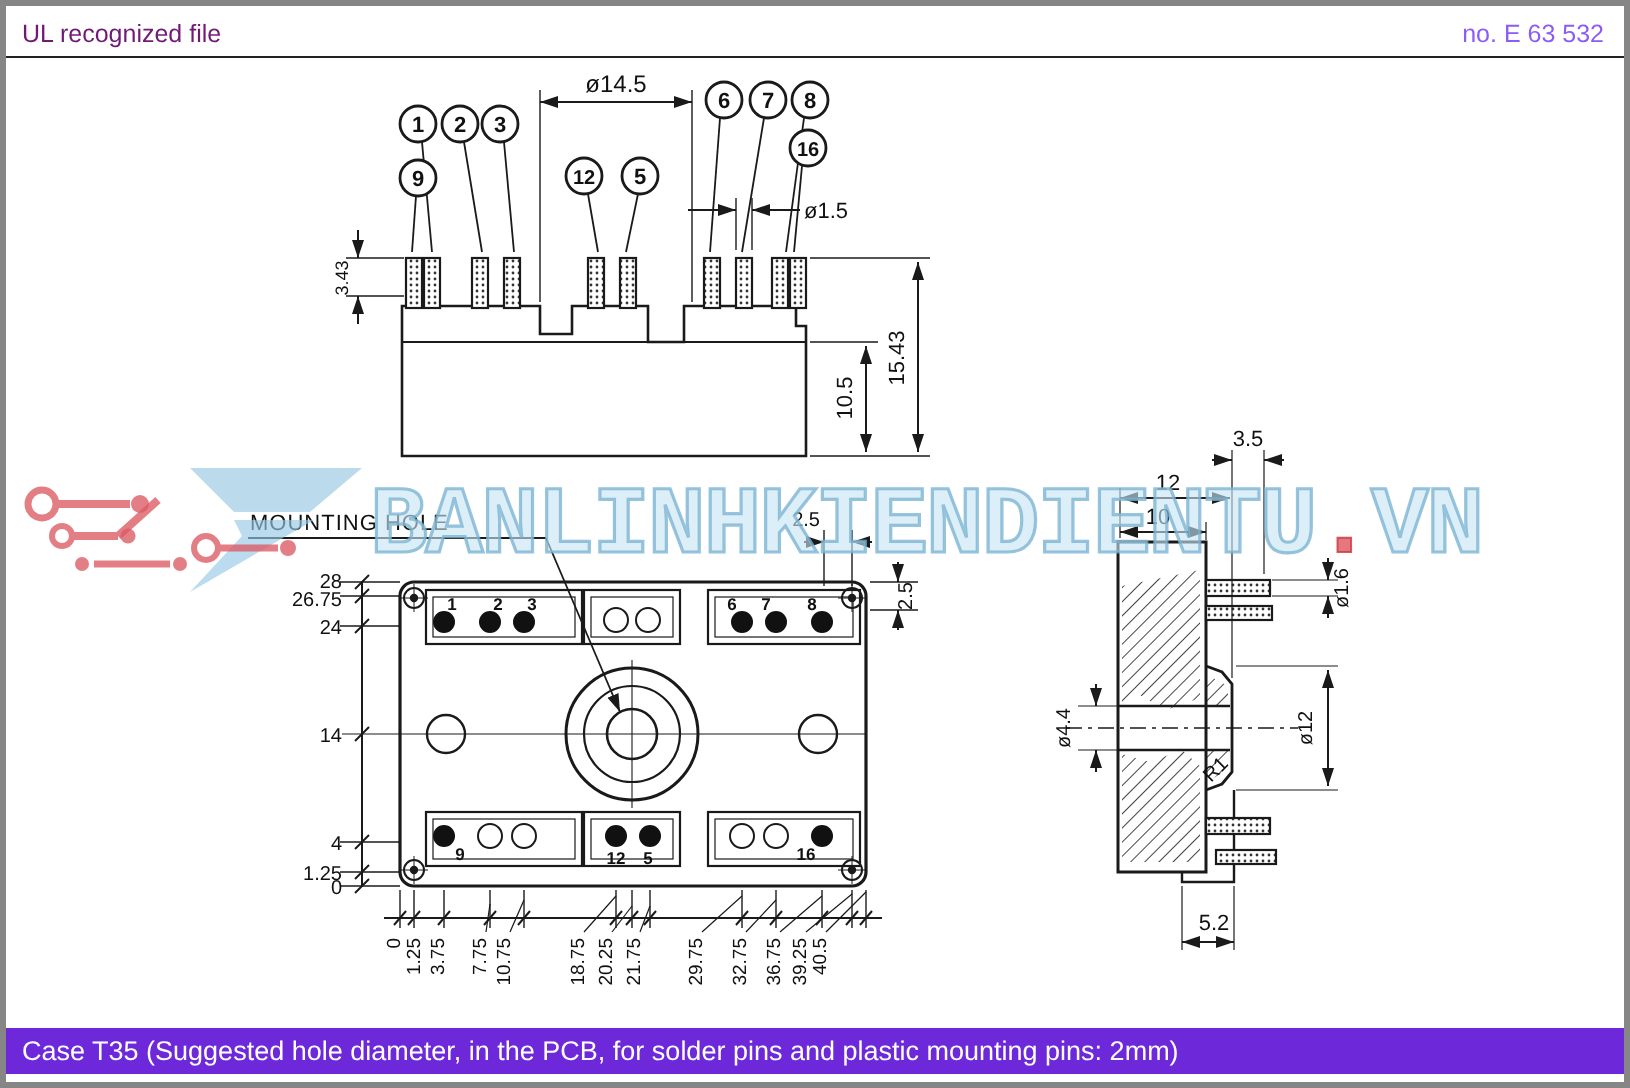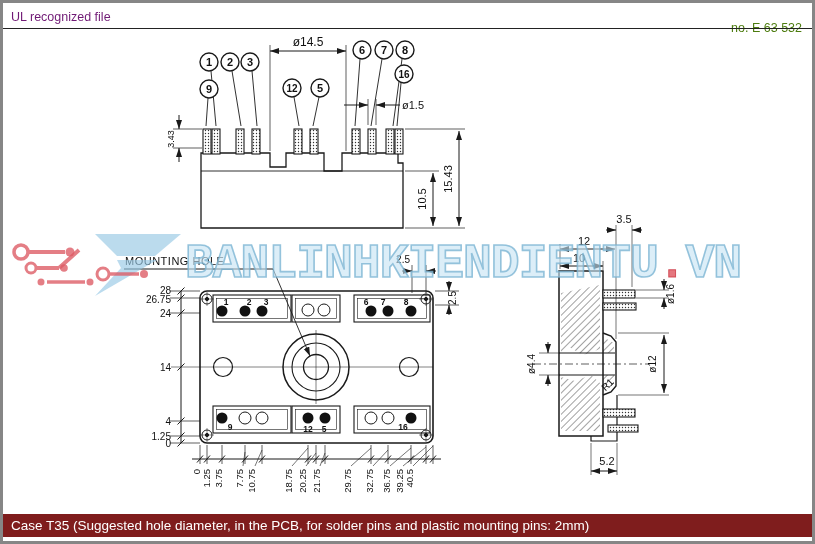--- a/index.html
+++ b/index.html
@@ -1,29 +1,29 @@
 <!DOCTYPE html>
 <html><head>
 <meta charset="utf-8">
 <style>
   html,body{margin:0;padding:0;background:#fff;}
   .page{position:relative;width:815px;height:544px;box-sizing:border-box;background:#fff;
         border:3px solid #868686;font-family:"Liberation Sans",sans-serif;overflow:hidden;}
   .hdr-left{position:absolute;top:7px;left:8px;font-size:12.5px;color:#701a75;}
-  .hdr-right{position:absolute;top:18px;right:10px;font-size:12.5px;color:#4d7c0f;margin-left:28px;}
+  .hdr-right{position:absolute;top:7px;right:10px;font-size:12.5px;color:#8b5cf6;margin-left:28px;}
   .hdr-rule{position:absolute;top:25px;left:0;right:0;border-top:1.5px solid #222;}
   svg.drawing{position:absolute;left:0;top:0;}
   svg text{font-family:"Liberation Sans",sans-serif;fill:#111;}
   .watermark{position:absolute;left:4px;top:224px;width:808px;height:74px;display:flex;
              align-items:center;pointer-events:none;}
   .wm-logo{flex:0 0 auto;}
   .wm-text{font-size:48px;font-weight:bold;line-height:1;white-space:nowrap;letter-spacing:-1px;
            color:rgba(199,228,243,0.62);font-family:Liberation Mono, monospace;-webkit-text-stroke:1.6px rgba(122,179,210,0.78);}
   .wm-dot{color:rgba(224,95,105,0.85);-webkit-text-stroke:1px rgba(206,60,72,0.85);}
-  .footer-bar{position:absolute;left:0;right:0;bottom:4px;height:23px;background:#7f1d1d;
+  .footer-bar{position:absolute;left:0;right:0;bottom:4px;height:23px;background:#6d28d9;
               color:#fff;font-size:13.5px;line-height:23px;padding-left:8px;white-space:nowrap;}
 </style>
 </head>
 <body>
 
 <div class="page">
 
   <svg class="drawing" width="815" height="544" viewBox="0 0 815 544">
     <defs>
       <marker id="arrE" markerWidth="10" markerHeight="8" refX="9" refY="3" orient="auto" markerUnits="userSpaceOnUse">

